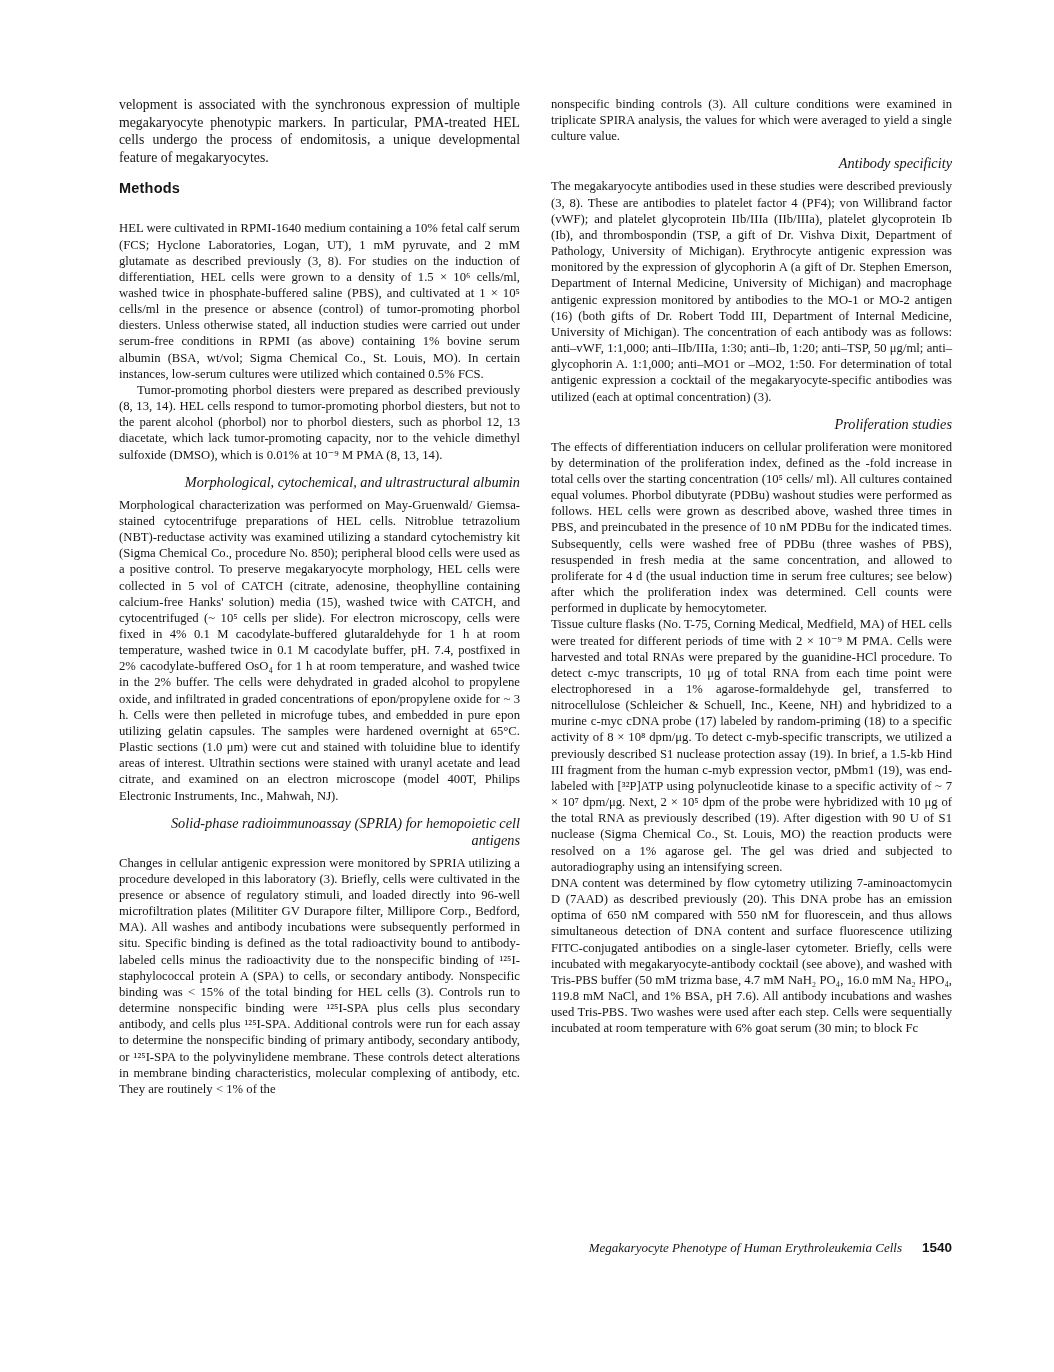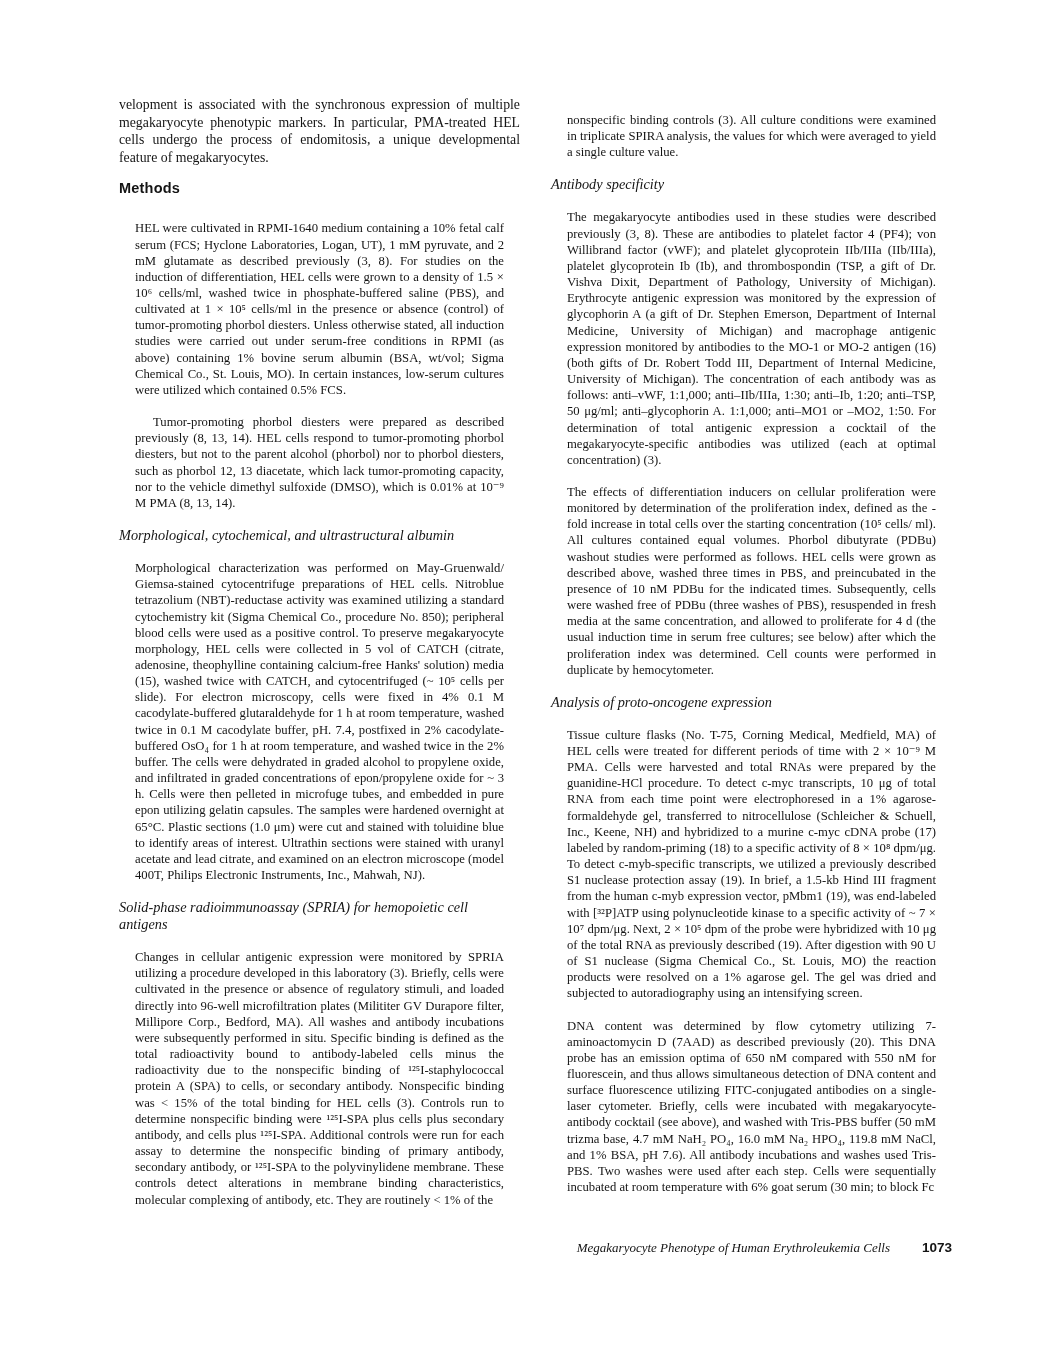--- a/index.html
+++ b/index.html
@@ -36,37 +36,38 @@
     font-size: 14.5px;
     font-weight: bold;
     margin: 14px 0 24px 0;
     letter-spacing: 0.2px;
   }
   h3.subheading {
     font-size: 14.3px;
     font-style: italic;
     font-weight: normal;
     margin: 11px 0 6px 0;
+    text-align: right;
   }
   p.para {
     font-size: 12.7px;
     line-height: 16.15px;
     text-align: justify;
-    margin: 16px;
+    margin: 0;
   }
   p.para.indent { text-indent: 18px; }
 
   .footer {
     position: absolute;
     left: 551px; top: 1240px;
     width: 401px;
     display: flex;
     justify-content: flex-end;
     align-items: baseline;
-    gap: 32px;
+    gap: 20px;
   }
   .footer .running-title {
     font-size: 13px;
     font-style: italic;
   }
   .footer .page-number {
     font-family: "Liberation Sans", "DejaVu Sans", sans-serif;
     font-size: 13.5px;
     font-weight: bold;
   }
@@ -83,24 +84,24 @@
         <p class="para indent">Tumor-promoting phorbol diesters were prepared as described previously (8, 13, 14). HEL cells respond to tumor-promoting phorbol diesters, but not to the parent alcohol (phorbol) nor to phorbol diesters, such as phorbol 12, 13 diacetate, which lack tumor-promoting capacity, nor to the vehicle dimethyl sulfoxide (DMSO), which is 0.01% at 10⁻⁹ M PMA (8, 13, 14).</p>
         <h3 class="subheading">Morphological, cytochemical, and ultrastructural albumin</h3>
         <p class="para">Morphological characterization was performed on May-Gruenwald/ Giemsa-stained cytocentrifuge preparations of HEL cells. Nitroblue tetrazolium (NBT)-reductase activity was examined utilizing a standard cytochemistry kit (Sigma Chemical Co., procedure No. 850); peripheral blood cells were used as a positive control. To preserve megakaryocyte morphology, HEL cells were collected in 5 vol of CATCH (citrate, adenosine, theophylline containing calcium-free Hanks' solution) media (15), washed twice with CATCH, and cytocentrifuged (~ 10⁵ cells per slide). For electron microscopy, cells were fixed in 4% 0.1 M cacodylate-buffered glutaraldehyde for 1 h at room temperature, washed twice in 0.1 M cacodylate buffer, pH. 7.4, postfixed in 2% cacodylate-buffered OsO₄ for 1 h at room temperature, and washed twice in the 2% buffer. The cells were dehydrated in graded alcohol to propylene oxide, and infiltrated in graded concentrations of epon/propylene oxide for ~ 3 h. Cells were then pelleted in microfuge tubes, and embedded in pure epon utilizing gelatin capsules. The samples were hardened overnight at 65°C. Plastic sections (1.0 μm) were cut and stained with toluidine blue to identify areas of interest. Ultrathin sections were stained with uranyl acetate and lead citrate, and examined on an electron microscope (model 400T, Philips Electronic Instruments, Inc., Mahwah, NJ).</p>
         <h3 class="subheading">Solid-phase radioimmunoassay (SPRIA) for hemopoietic cell antigens</h3>
         <p class="para">Changes in cellular antigenic expression were monitored by SPRIA utilizing a procedure developed in this laboratory (3). Briefly, cells were cultivated in the presence or absence of regulatory stimuli, and loaded directly into 96-well microfiltration plates (Milititer GV Durapore filter, Millipore Corp., Bedford, MA). All washes and antibody incubations were subsequently performed in situ. Specific binding is defined as the total radioactivity bound to antibody-labeled cells minus the radioactivity due to the nonspecific binding of ¹²⁵I-staphylococcal protein A (SPA) to cells, or secondary antibody. Nonspecific binding was &lt; 15% of the total binding for HEL cells (3). Controls run to determine nonspecific binding were ¹²⁵I-SPA plus cells plus secondary antibody, and cells plus ¹²⁵I-SPA. Additional controls were run for each assay to determine the nonspecific binding of primary antibody, secondary antibody, or ¹²⁵I-SPA to the polyvinylidene membrane. These controls detect alterations in membrane binding characteristics, molecular complexing of antibody, etc. They are routinely &lt; 1% of the</p>
       </div>
     <div class="col">
         <p class="para">nonspecific binding controls (3). All culture conditions were examined in triplicate SPIRA analysis, the values for which were averaged to yield a single culture value.</p>
         <h3 class="subheading">Antibody specificity</h3>
         <p class="para">The megakaryocyte antibodies used in these studies were described previously (3, 8). These are antibodies to platelet factor 4 (PF4); von Willibrand factor (vWF); and platelet glycoprotein IIb/IIIa (IIb/IIIa), platelet glycoprotein Ib (Ib), and thrombospondin (TSP, a gift of Dr. Vishva Dixit, Department of Pathology, University of Michigan). Erythrocyte antigenic expression was monitored by the expression of glycophorin A (a gift of Dr. Stephen Emerson, Department of Internal Medicine, University of Michigan) and macrophage antigenic expression monitored by antibodies to the MO-1 or MO-2 antigen (16) (both gifts of Dr. Robert Todd III, Department of Internal Medicine, University of Michigan). The concentration of each antibody was as follows: anti–vWF, 1:1,000; anti–IIb/IIIa, 1:30; anti–Ib, 1:20; anti–TSP, 50 μg/ml; anti–glycophorin A. 1:1,000; anti–MO1 or –MO2, 1:50. For determination of total antigenic expression a cocktail of the megakaryocyte-specific antibodies was utilized (each at optimal concentration) (3).</p>
+        <h3 class="subheading">Proliferation studies</h3>
         <p class="para">The effects of differentiation inducers on cellular proliferation were monitored by determination of the proliferation index, defined as the -fold increase in total cells over the starting concentration (10⁵ cells/ ml). All cultures contained equal volumes. Phorbol dibutyrate (PDBu) washout studies were performed as follows. HEL cells were grown as described above, washed three times in PBS, and preincubated in the presence of 10 nM PDBu for the indicated times. Subsequently, cells were washed free of PDBu (three washes of PBS), resuspended in fresh media at the same concentration, and allowed to proliferate for 4 d (the usual induction time in serum free cultures; see below) after which the proliferation index was determined. Cell counts were performed in duplicate by hemocytometer.</p>
-        <h3 class="subheading">Analysis of proto-oncogene expression</h3>
         <p class="para">Tissue culture flasks (No. T-75, Corning Medical, Medfield, MA) of HEL cells were treated for different periods of time with 2 × 10⁻⁹ M PMA. Cells were harvested and total RNAs were prepared by the guanidine-HCl procedure. To detect c-myc transcripts, 10 μg of total RNA from each time point were electrophoresed in a 1% agarose-formaldehyde gel, transferred to nitrocellulose (Schleicher &amp; Schuell, Inc., Keene, NH) and hybridized to a murine c-myc cDNA probe (17) labeled by random-priming (18) to a specific activity of 8 × 10⁸ dpm/μg. To detect c-myb-specific transcripts, we utilized a previously described S1 nuclease protection assay (19). In brief, a 1.5-kb Hind III fragment from the human c-myb expression vector, pMbm1 (19), was end-labeled with [³²P]ATP using polynucleotide kinase to a specific activity of ~ 7 × 10⁷ dpm/μg. Next, 2 × 10⁵ dpm of the probe were hybridized with 10 μg of the total RNA as previously described (19). After digestion with 90 U of S1 nuclease (Sigma Chemical Co., St. Louis, MO) the reaction products were resolved on a 1% agarose gel. The gel was dried and subjected to autoradiography using an intensifying screen.</p>
         <p class="para">DNA content was determined by flow cytometry utilizing 7-aminoactomycin D (7AAD) as described previously (20). This DNA probe has an emission optima of 650 nM compared with 550 nM for fluorescein, and thus allows simultaneous detection of DNA content and surface fluorescence utilizing FITC-conjugated antibodies on a single-laser cytometer. Briefly, cells were incubated with megakaryocyte-antibody cocktail (see above), and washed with Tris-PBS buffer (50 mM trizma base, 4.7 mM NaH₂ PO₄, 16.0 mM Na₂ HPO₄, 119.8 mM NaCl, and 1% BSA, pH 7.6). All antibody incubations and washes used Tris-PBS. Two washes were used after each step. Cells were sequentially incubated at room temperature with 6% goat serum (30 min; to block Fc</p>
       </div>
   </div>
 
   <div class="footer">
     <span class="running-title">Megakaryocyte Phenotype of Human Erythroleukemia Cells</span>
-    <span class="page-number">1073</span>
+    <span class="page-number">1540</span>
   </div>
 </div>
 
 </body></html>

